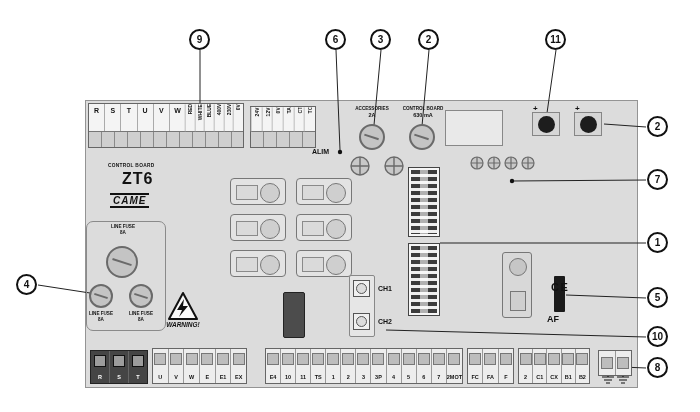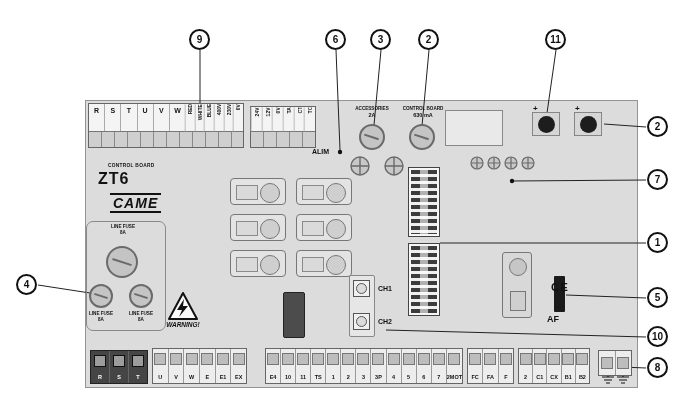--- a/index.html
+++ b/index.html
@@ -37,21 +37,21 @@
 
   .whiterect{position:absolute;border:1px solid #888;background:#e9e9e9;box-sizing:border-box;}
 
   .trimmer{position:absolute;width:28px;height:24px;background:#d6d6d6;border:1px solid #868686;box-sizing:border-box;}
   .trimmer::after{content:"";position:absolute;left:50%;top:50%;width:17px;height:17px;
                   margin:-8.5px 0 0 -8.5px;border-radius:50%;background:#1d1d1d;}
   .trimmer .plus{position:absolute;left:0px;top:-9px;font-size:8px;font-weight:700;}
 
   .brand-small{position:absolute;font-size:4.8px;font-weight:700;letter-spacing:.3px;}
   .brand-model{position:absolute;font-size:16px;font-weight:700;letter-spacing:1px;}
-  .brand-logo{position:absolute;font-size:14px;font-weight:700;font-style:italic;
+  .brand-logo{position:absolute;font-size:10px;font-weight:700;font-style:italic;
               border-top:2px solid #111;border-bottom:2px solid #111;padding:0 3px;letter-spacing:1px;}
 
   .relay{position:absolute;width:56px;height:27px;background:#e3e3e3;border:1px solid #777;
          border-radius:4px;box-sizing:border-box;}
   .relay::after{content:"";position:absolute;right:5px;top:3.5px;width:18px;height:18px;border-radius:50%;
                 border:1px solid #777;background:#cfcfcf;}
   .relay::before{content:"";position:absolute;left:5px;top:6px;width:20px;height:13px;
                  border:1px solid #8a8a8a;background:#dadada;}
 
   .dip{position:absolute;width:32px;background:#f6f6f6;border:1px solid #444;padding:2px;box-sizing:border-box;}
@@ -233,21 +233,21 @@
   <div class="whiterect" style="left:445px;top:110px;width:58px;height:36px"></div>
 
   <div class="trimmer" style="left:532px;top:112px">
     <span class="plus">+</span>
   </div>
   <div class="trimmer" style="left:574px;top:112px">
     <span class="plus">+</span>
   </div>
 
   <div class="brand-small" style="left:108px;top:163px">CONTROL BOARD</div>
-  <div class="brand-model" style="left:98px;top:170px">ZT6</div>
+  <div class="brand-model" style="left:122px;top:170px">ZT6</div>
   <div class="brand-logo" style="left:110px;top:193px">CAME</div>
 
   <div class="relay" style="left:230px;top:178px"></div>
   <div class="relay" style="left:296px;top:178px"></div>
   <div class="relay" style="left:230px;top:214px"></div>
   <div class="relay" style="left:296px;top:214px"></div>
   <div class="relay" style="left:230px;top:250px"></div>
   <div class="relay" style="left:296px;top:250px"></div>
 
   <div class="dip" style="left:408px;top:167px;height:70px">

